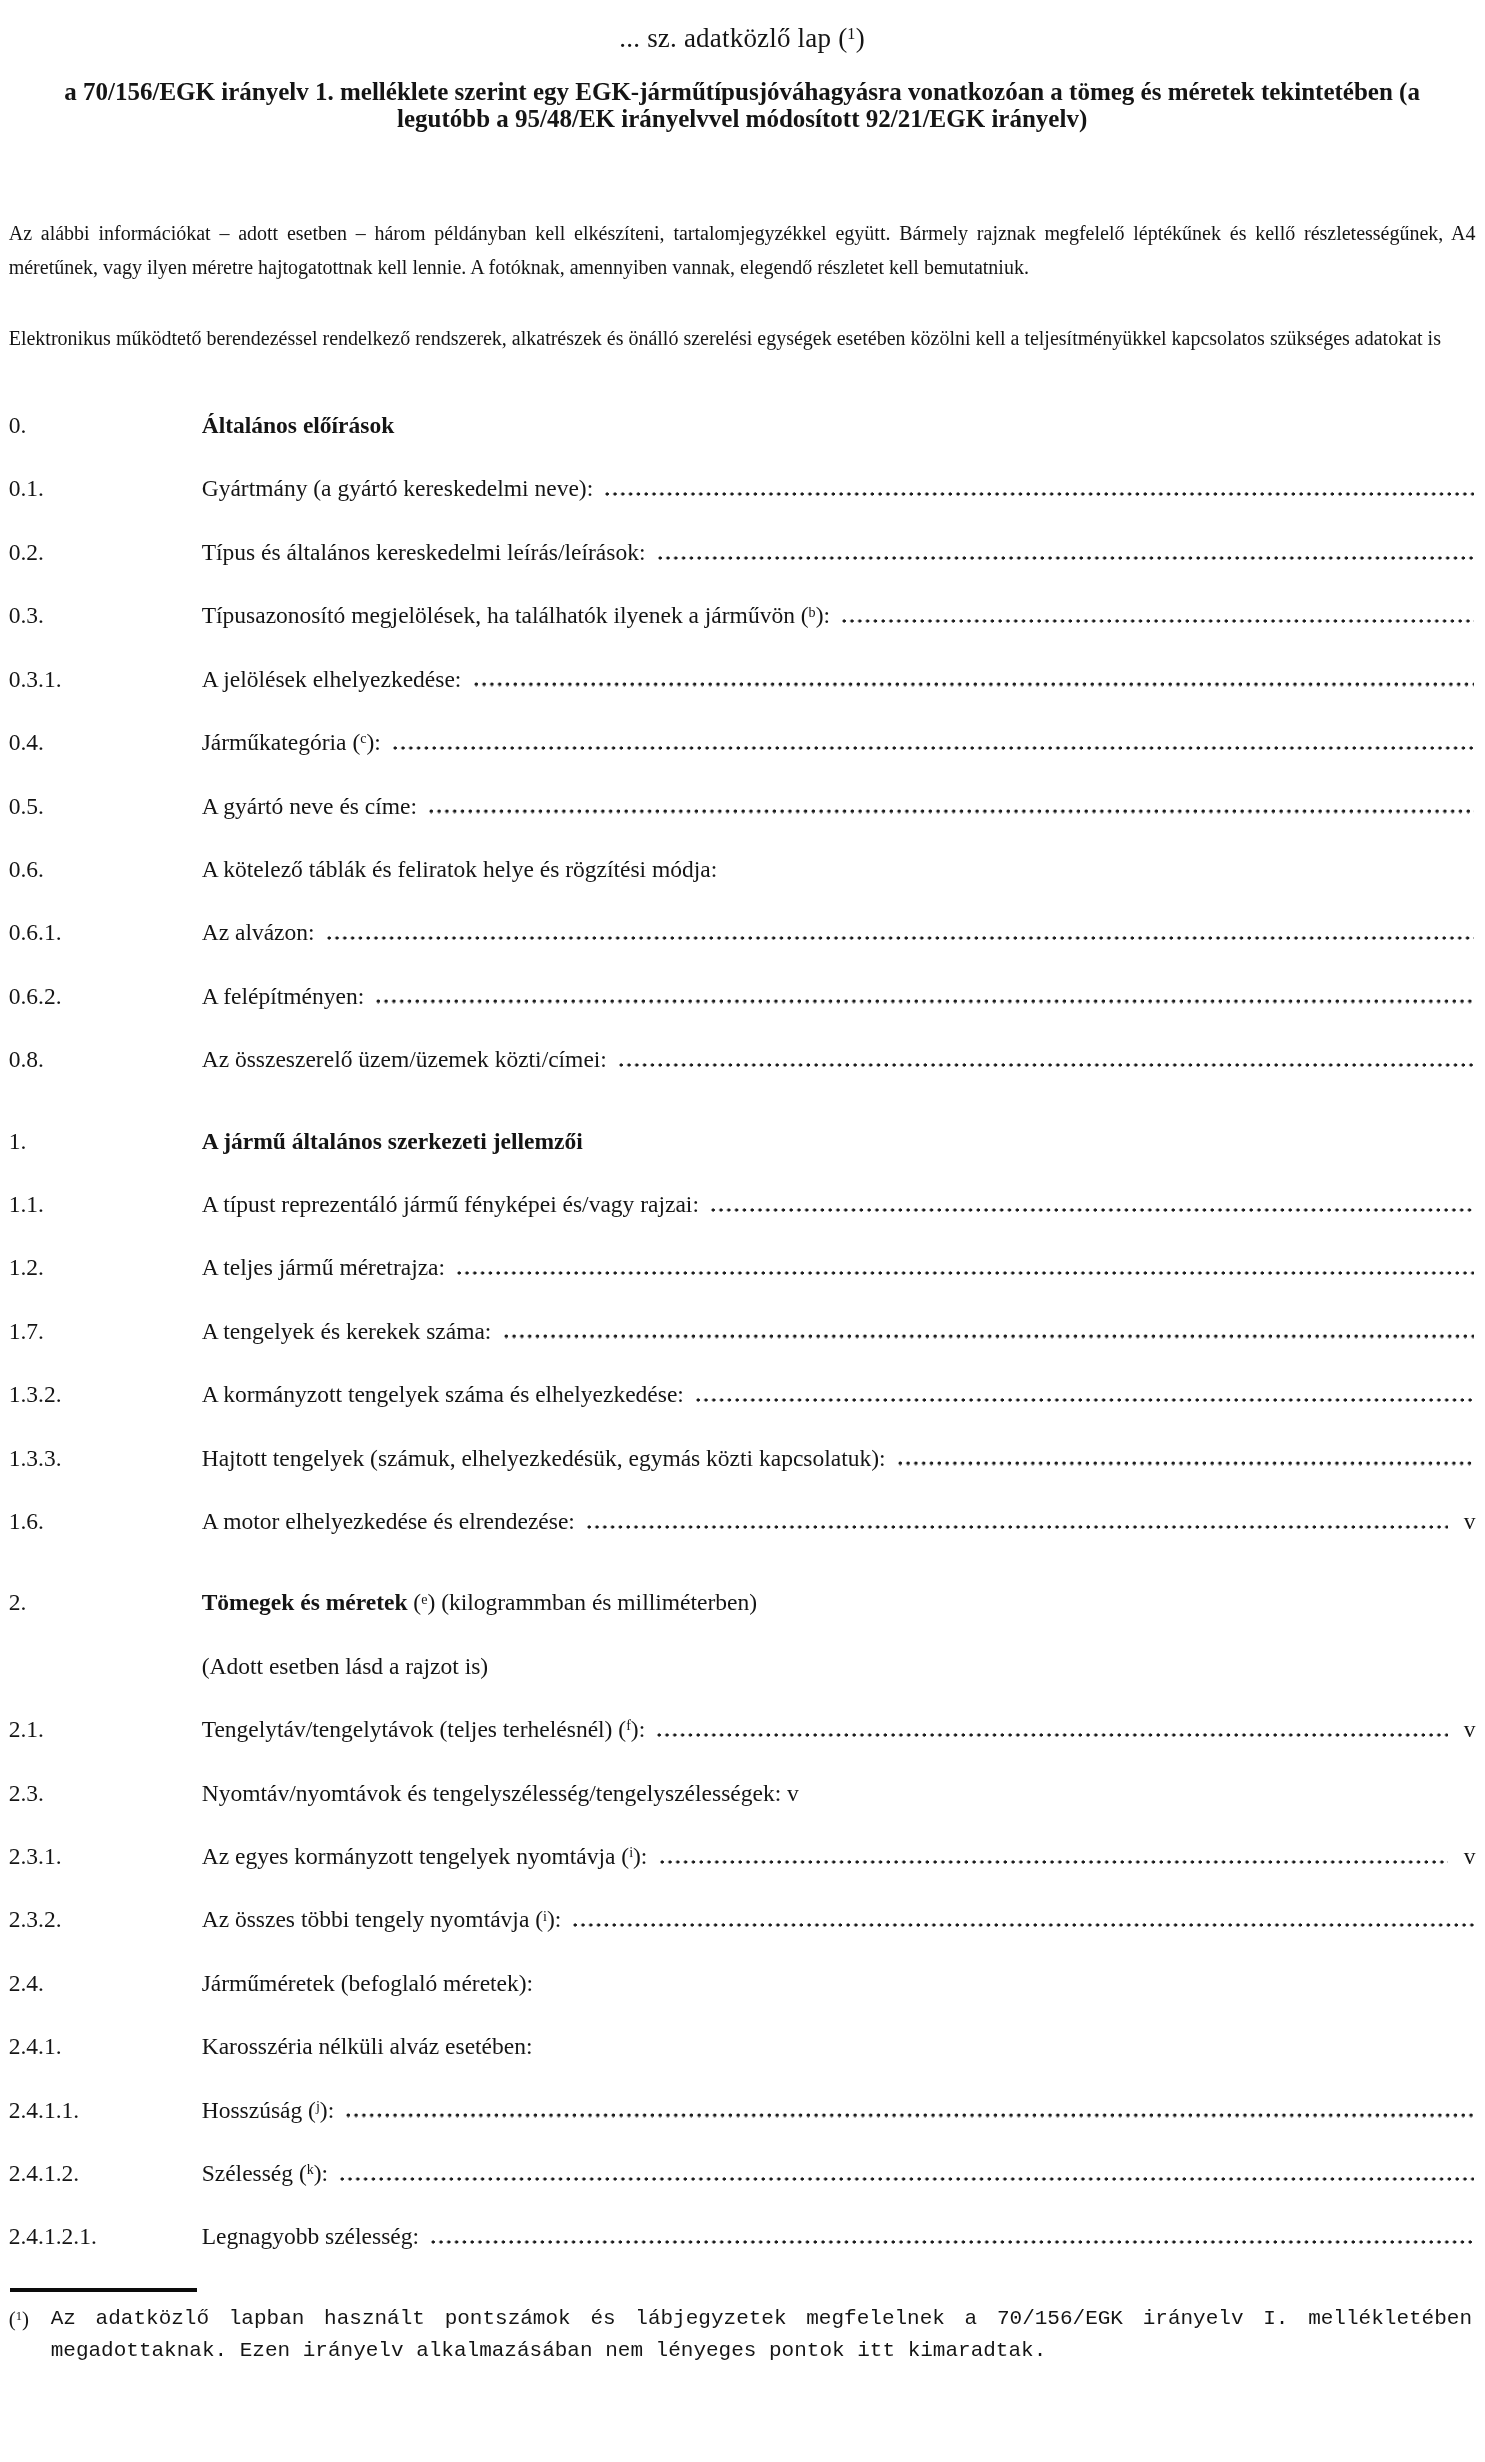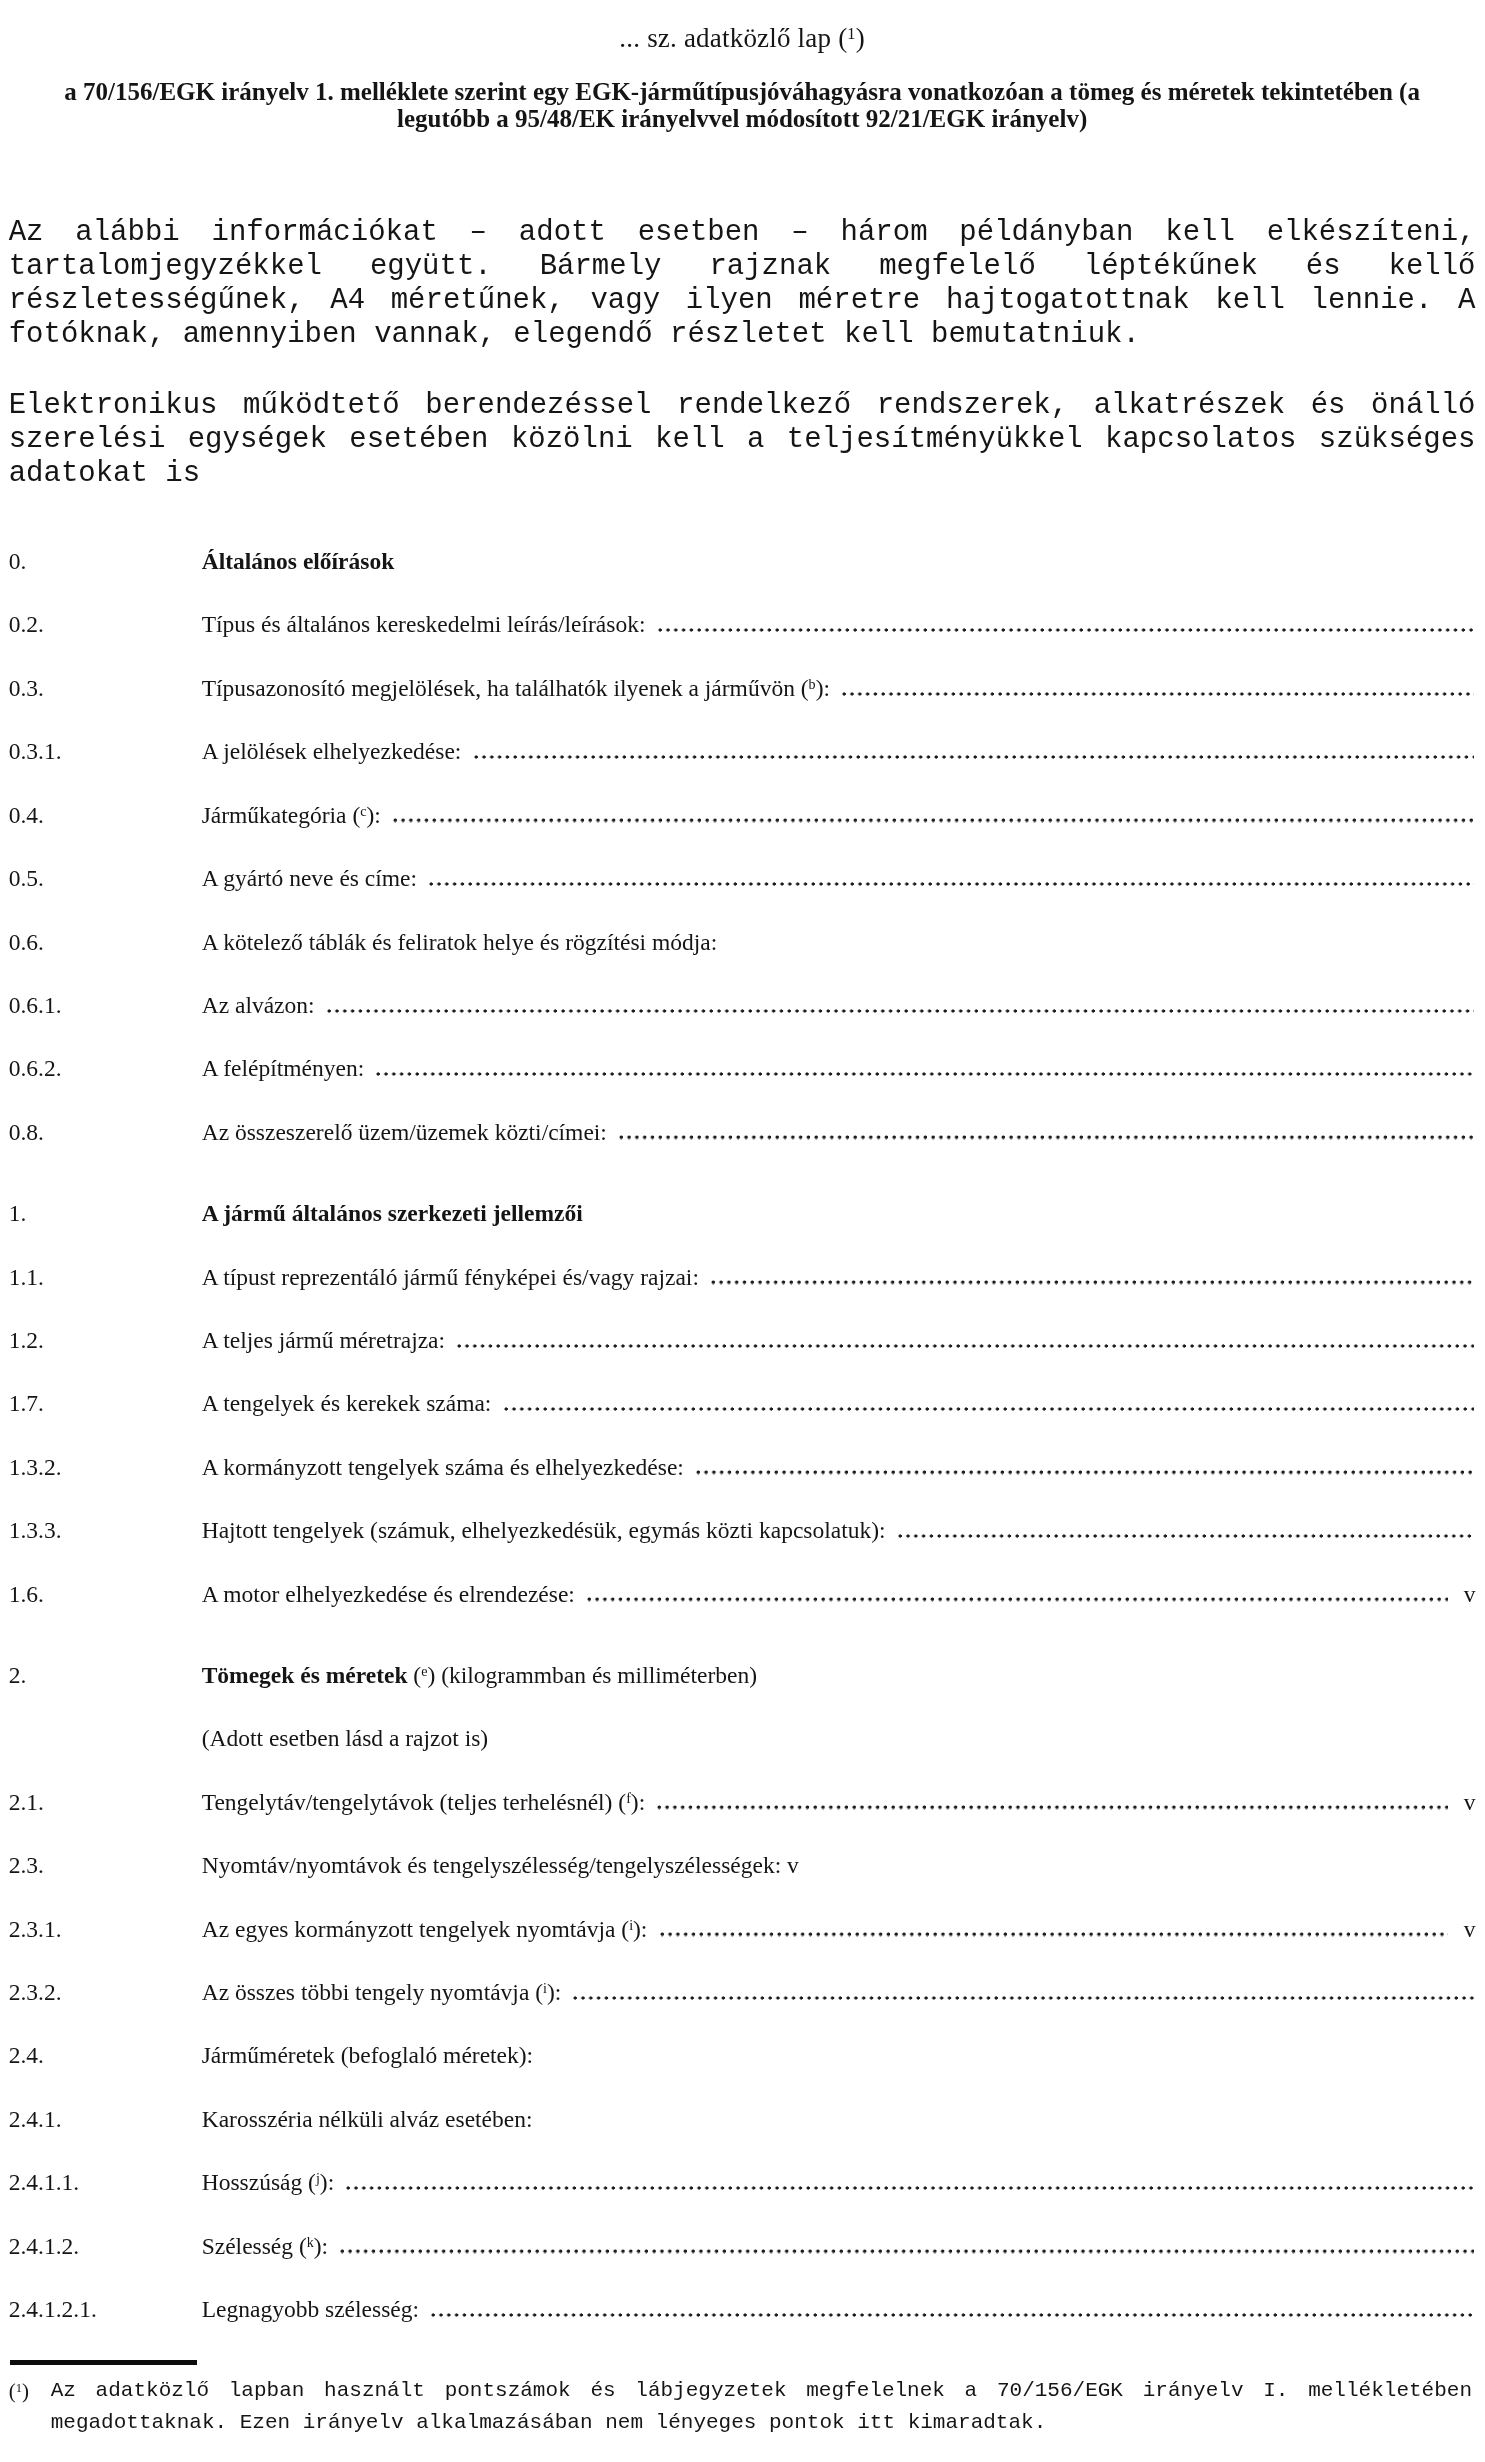--- a/index.html
+++ b/index.html
@@ -13,21 +13,21 @@
 
   .doc-title {
     text-align:center; font-weight:normal; font-size:27px; margin-top:10.5px;
     letter-spacing:0.2px;
   }
   .subtitle {
     text-align:center; font-weight:bold; font-size:25px; line-height:27px;
     margin-top:24.4px; padding:0 14px;
   }
   .para {
-    font-size:29px; line-height:34px; text-align:justify;font-family:Liberation Mono, monospace;
+    font-size:20px; line-height:34px; text-align:justify;
   }
   .para.first { margin-top:84px; }
   .para.second { margin-top:37px; }
 
   .items { margin-top:58px; }
   .item {
     display:flex; align-items:baseline;
     font-size:23.5px; line-height:24.4px;
     margin-bottom:39px;
   }
@@ -68,20 +68,25 @@
   <div class="para first">Az alábbi információkat – adott esetben – három példányban kell elkészíteni, tartalomjegyzékkel együtt. Bármely rajznak megfelelő léptékűnek és kellő részletességűnek, A4 méretűnek, vagy ilyen méretre hajtogatottnak kell lennie. A fotóknak, amennyiben vannak, elegendő részletet kell bemutatniuk.</div>
   <div class="para second">Elektronikus működtető berendezéssel rendelkező rendszerek, alkatrészek és önálló szerelési egységek esetében közölni kell a teljesítményükkel kapcsolatos szükséges adatokat is</div>
 
   <div class="items">
 
     <div class="item">
       <span class="num">0.</span>
       <span class="text bold">Általános előírások</span>
     </div>
 
+    <div class="item">
+      <span class="num">0.1.</span>
+      <span class="text">Gyártmány (a gyártó kereskedelmi neve):</span>
+      <span class="leader"></span>
+    </div>
 
     <div class="item">
       <span class="num">0.2.</span>
       <span class="text">Típus és általános kereskedelmi leírás/leírások:</span>
       <span class="leader"></span>
     </div>
 
     <div class="item">
       <span class="num">0.3.</span>
       <span class="text"><span>Típusazonosító megjelölések, ha találhatók ilyenek a járművön (</span><sup>b</sup><span>):</span></span>

